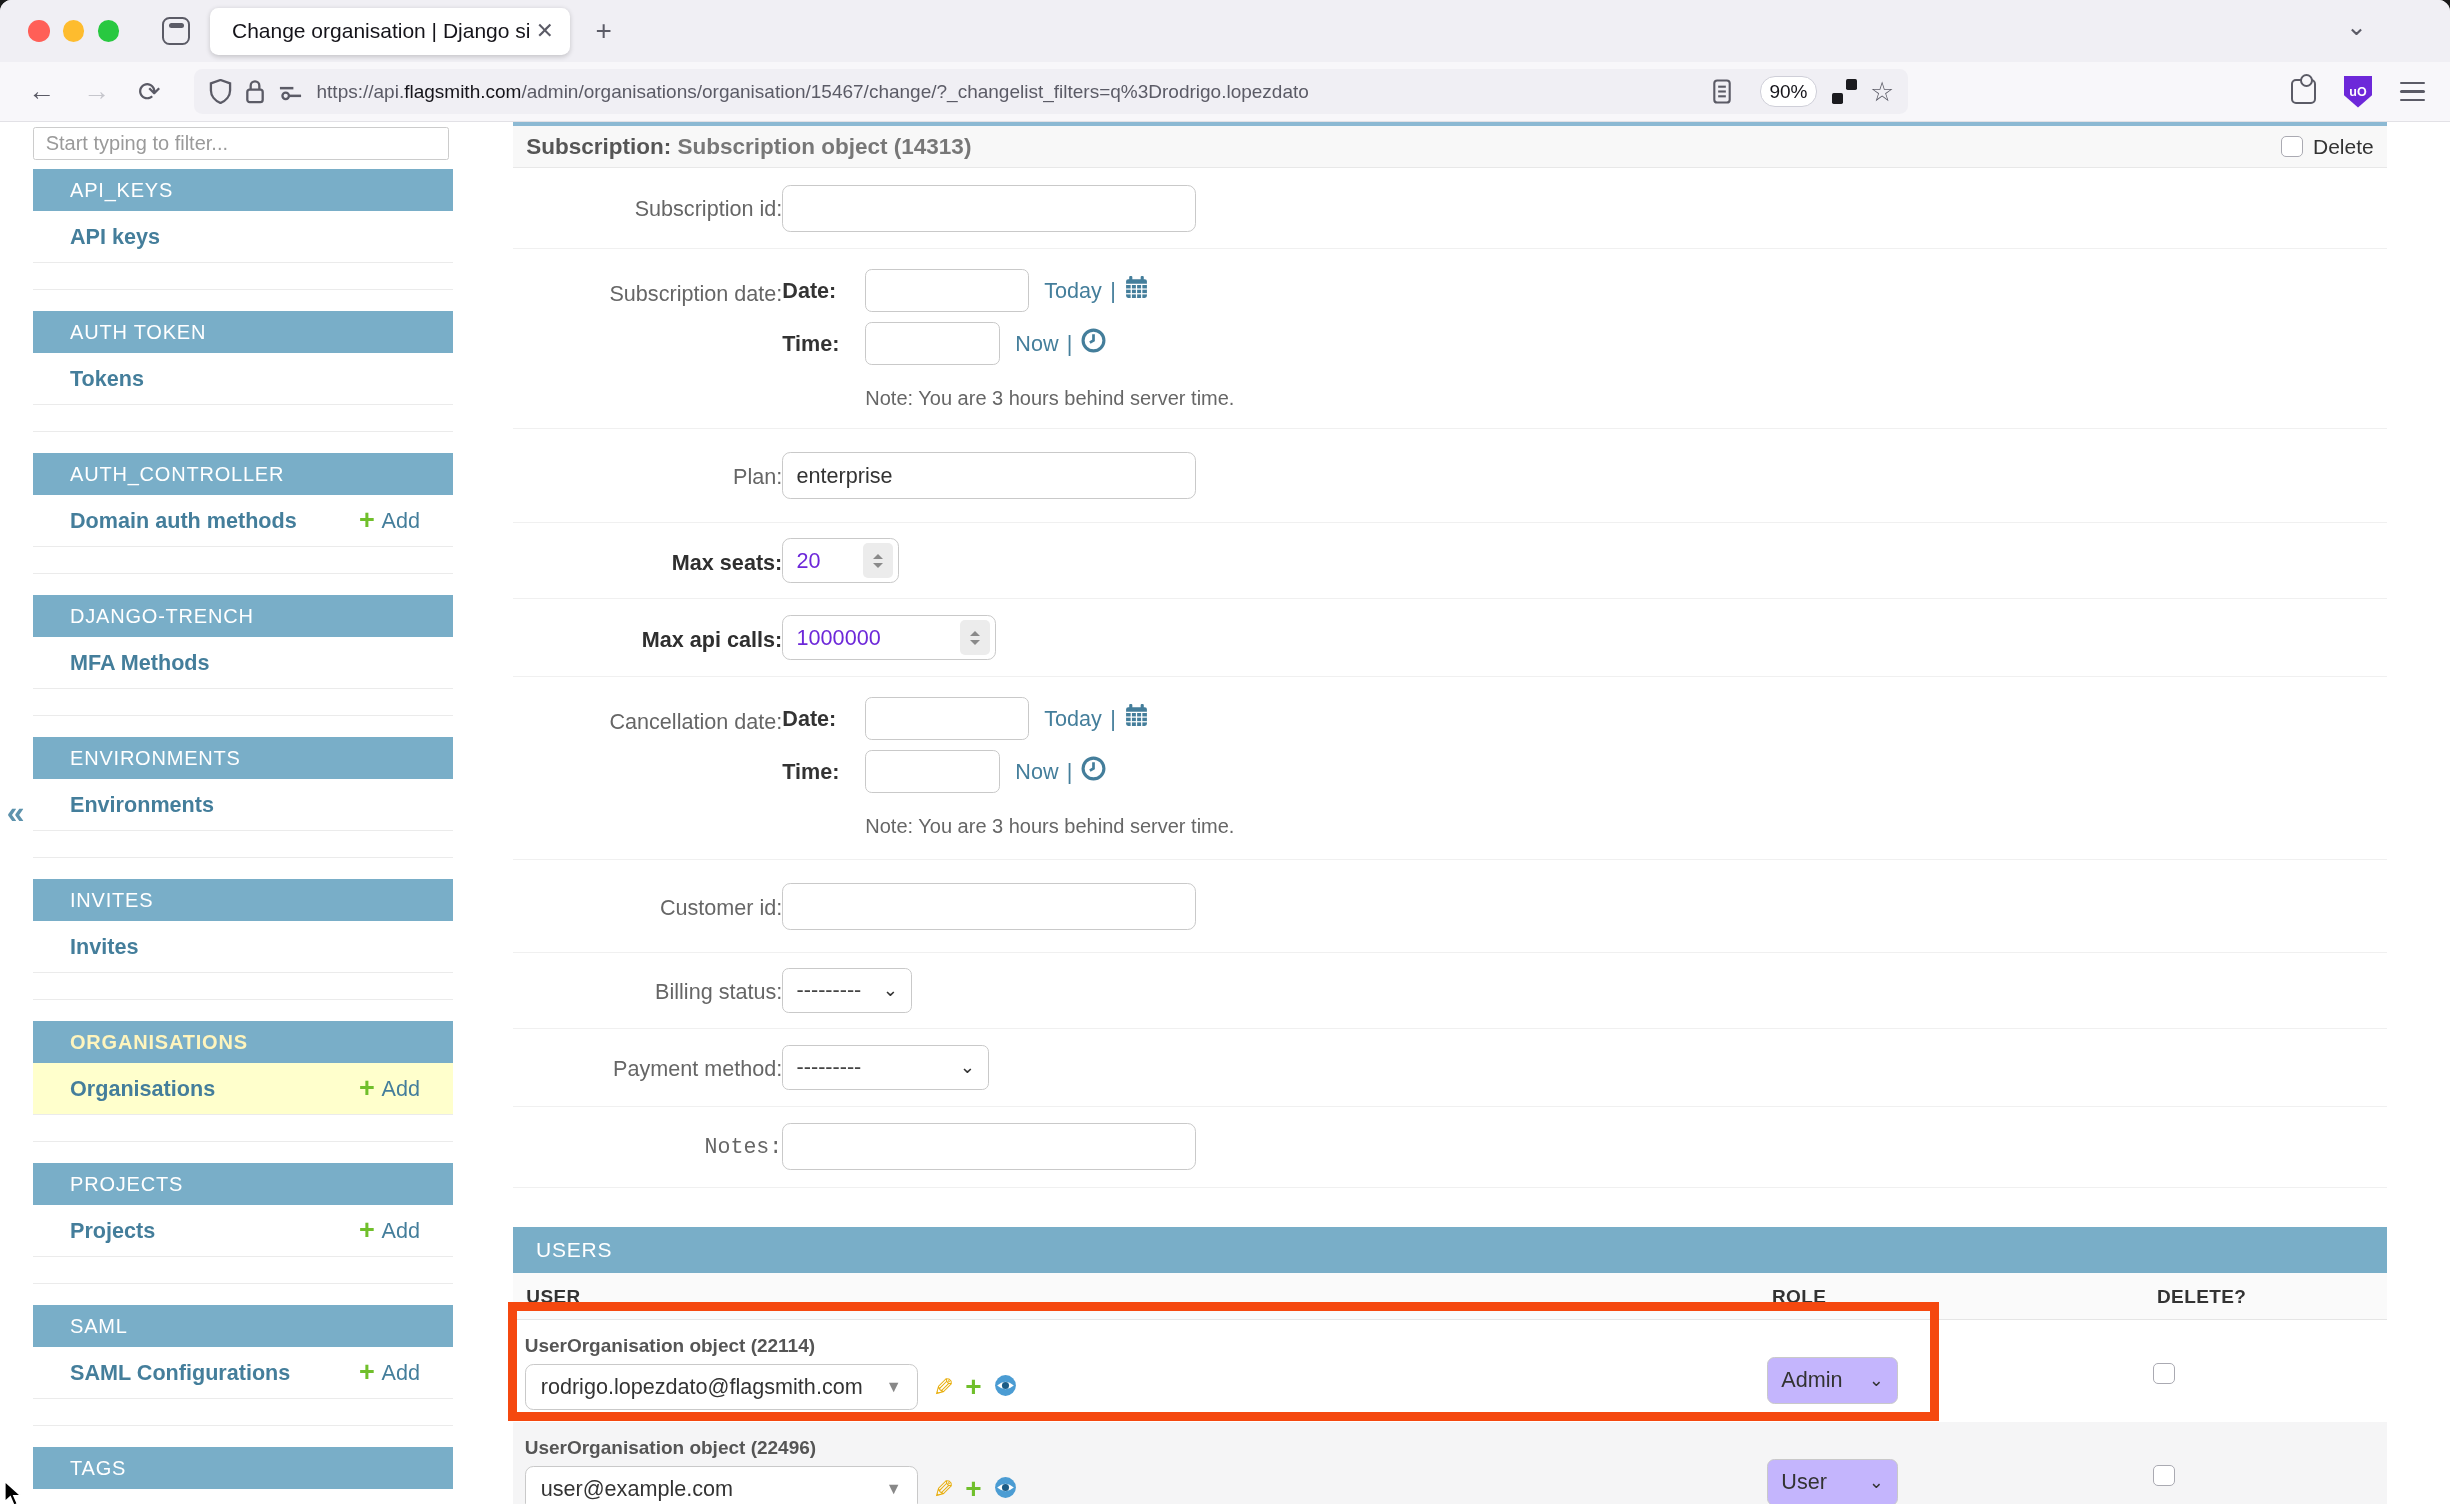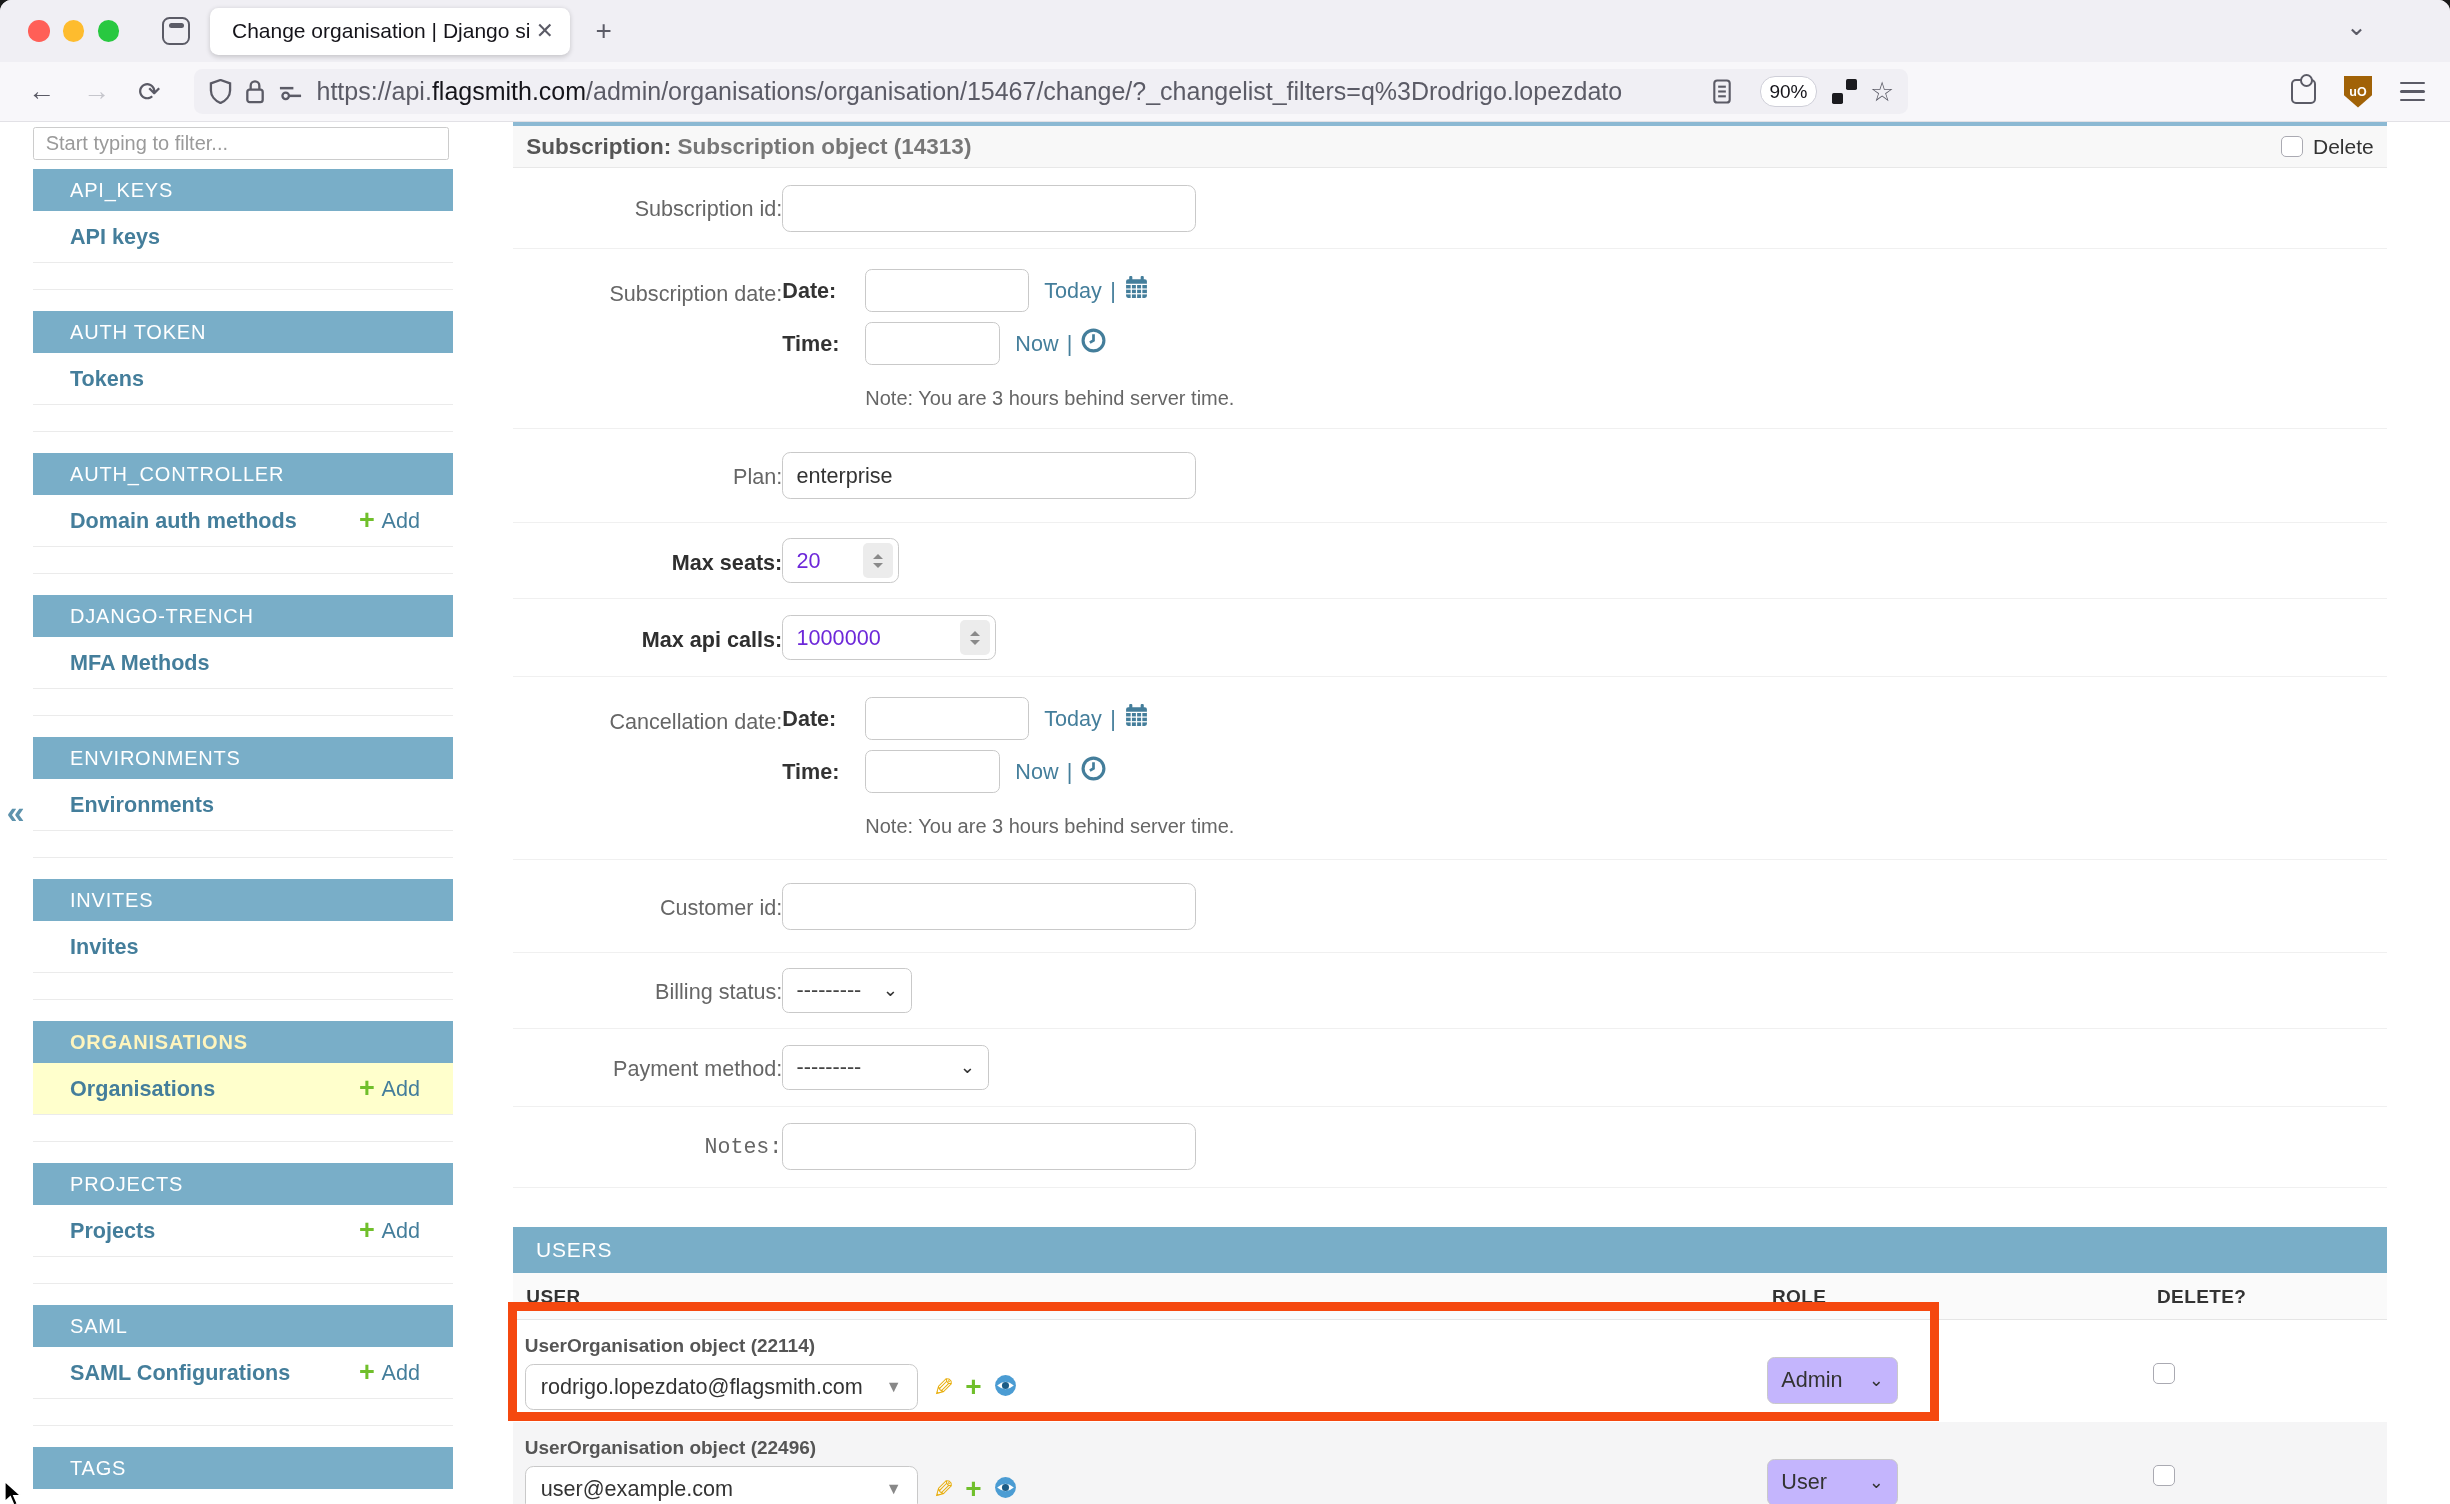--- a/index.html
+++ b/index.html
@@ -18,31 +18,31 @@
   .tab-title { font-size:21px; color:#15141a; white-space:nowrap; overflow:hidden; flex:1; }
   .tab-close { font-size:21.6px; color:#5b5b66; margin-left:6.7px; }
   .newtab { font-size:28px; color:#5b5b66; margin-left:25px; font-weight:300; }
   .tab-chevron { position:absolute; right:83px; font-size:25px; color:#5b5b66; top:11.7px; }
 
   .toolbar { height:60px; background:#f8f7fa; border-bottom:1.7px solid #e2e1e6; display:flex; align-items:center; }
   .navbtn { font-size:27px; color:#5b5b66; margin-left:28px; }
   .navbtn.disabled { color:#c6c6cc; }
   .urlbar { margin-left:33px; width:1714px; height:45px; background:#f0eff4; border-radius:8.3px; display:flex; align-items:center; padding:0 13.3px 0 15px; }
   .ubicon { margin-right:13.3px; display:flex; align-items:center; }
-  .urltext { font-size:25px; color:#5b5b66; white-space:nowrap; overflow:hidden; flex:1; }
+  .urltext { font-size:19px; color:#5b5b66; white-space:nowrap; overflow:hidden; flex:1; }
   .urltext .domain { color:#15141a; }
   .zoom-pill { background:#fff; border:0.8px solid #cfcfd8; border-radius:15px; font-size:19px; color:#15141a; padding:3.3px 8.3px; margin:0 15px; }
   .sq-icon { position:relative; width:25px; height:25px; margin-right:13.3px; }
   .sq-icon i { position:absolute; width:10.8px; height:10.8px; background:#1b1b1f; border-radius:1.7px; }
   .sq-icon i:first-child{ right:0; top:0; } .sq-icon i:last-child{ left:0; bottom:0; }
   .star { font-size:27px; color:#5b5b66; }
   .tool-right { display:flex; align-items:center; margin-left:auto; margin-right:25px; gap:28px; }
   .puzzle { width:25px; height:25px; border:2.5px solid #5b5b66; border-radius:5px; position:relative; }
   .puzzle::before{ content:""; position:absolute; top:-7.5px; left:6.7px; width:9.2px; height:9.2px; border:2.5px solid #5b5b66; border-radius:50%; background:#f8f7fa; }
-  .ublock { width:28px; height:32px; background:#a16207; clip-path:polygon(0 0,100% 0,100% 62%,50% 100%,0 62%); color:#fff; font-size:12.5px; font-weight:bold; display:flex; align-items:center; justify-content:center; }
+  .ublock { width:28px; height:32px; background:#6d28d9; clip-path:polygon(0 0,100% 0,100% 62%,50% 100%,0 62%); color:#fff; font-size:12.5px; font-weight:bold; display:flex; align-items:center; justify-content:center; }
   .burger { width:25px; display:flex; flex-direction:column; gap:5.8px; }
   .burger i { height:2.5px; background:#5b5b66; border-radius:1.7px; }
 
   
   .page { display:flex; height:1381px; background:#fff; position:relative; }
   .collapse-col { width:33px; position:relative; }
   .collapse-arrow { position:absolute; left:6.7px; top:672px; font-size:32px; color:#5e93ad; font-weight:bold; }
 
   .sidebar { width:420px; padding-top:5px; }
   .filter-input { width:416px; height:33px; border:0.8px solid #ccc; border-radius:2.5px; font-size:20px; color:#333; padding:0 11.7px; font-family:inherit; }

